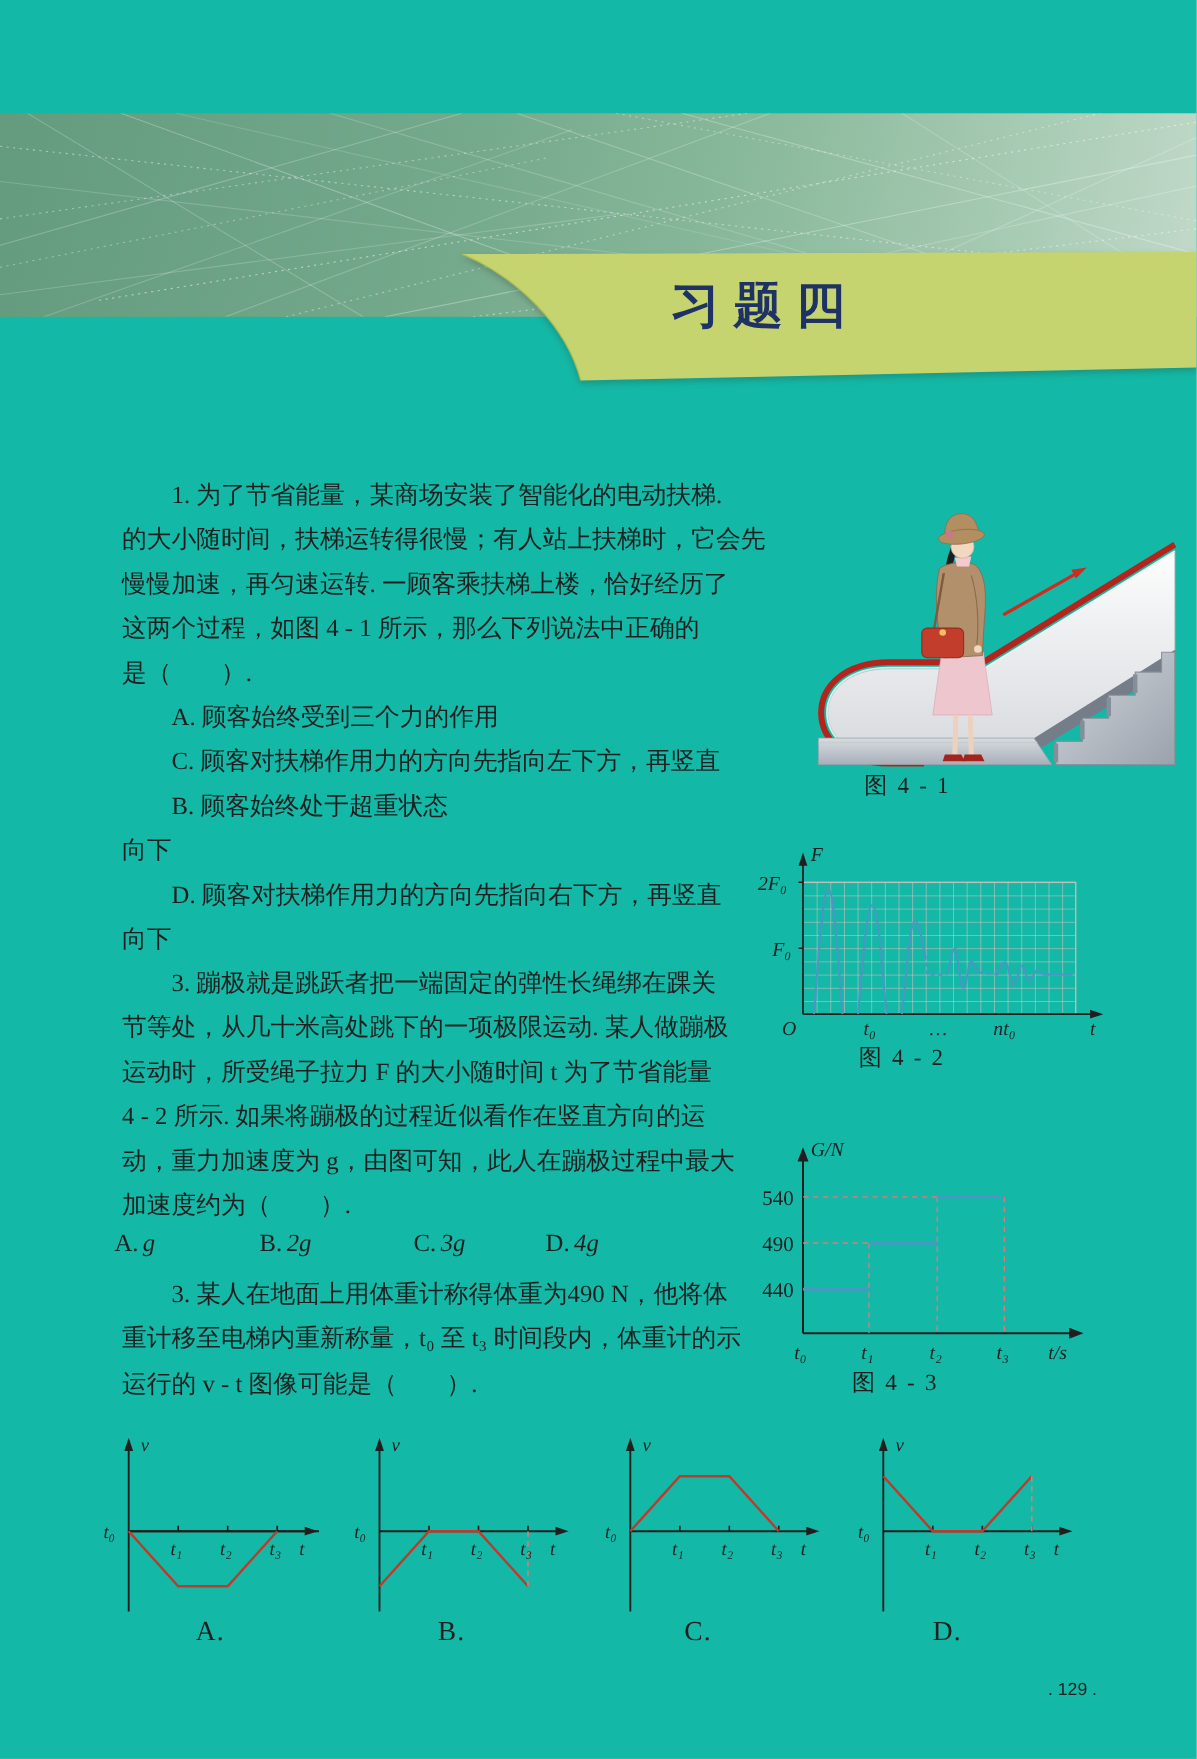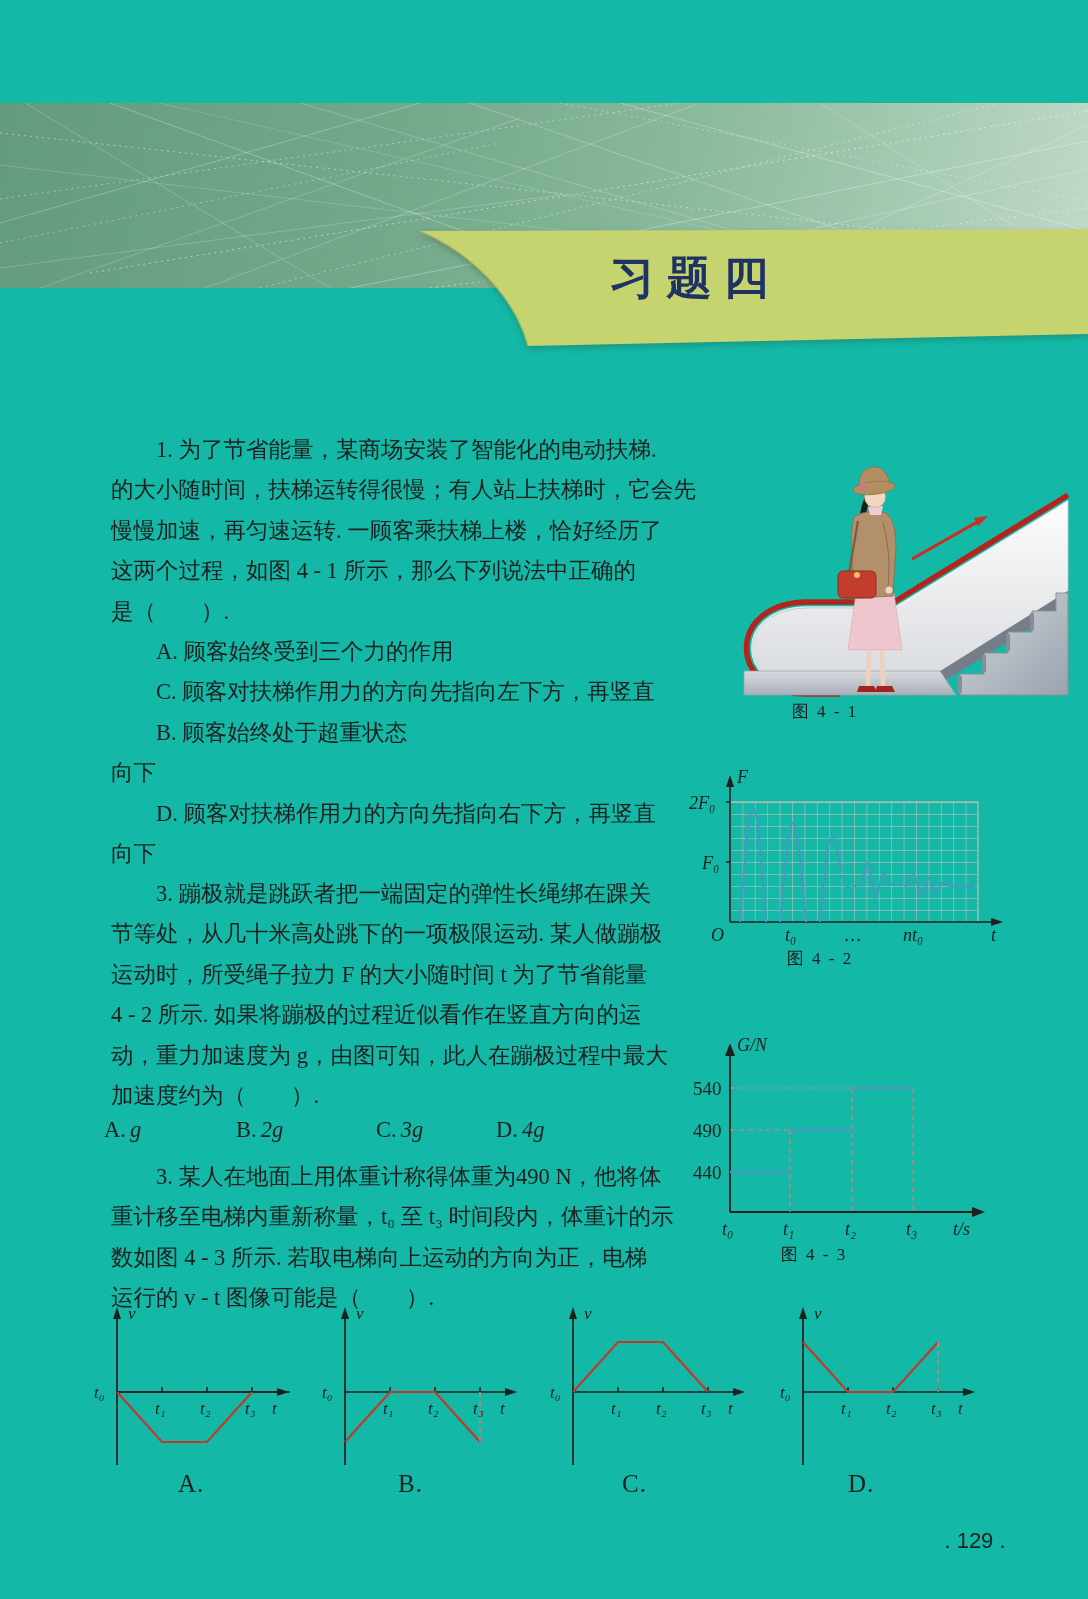--- a/index.html
+++ b/index.html
@@ -15,29 +15,29 @@
               font-family:"Liberation Sans","DejaVu Sans",sans-serif;
               font-size:45px;font-weight:600;letter-spacing:12px;color:#1e3263;}
   
   .textcol{position:absolute;left:63px;width:606px;font-size:22.5px;line-height:40.4px;margin-left:48px;}
   .line{white-space:nowrap;}
   .ind{text-indent:45px;}
   .optrow{position:absolute;left:63px;top:1117px;width:606px;height:40px;font-size:22.5px;text-align:right;}
   .optrow .opt{position:absolute;top:0;}
   .optrow i{font-style:italic;padding-left:4px;}
   
-  .caption{position:absolute;font-size:17px;letter-spacing:2px;text-align:center;}
+  .caption{position:absolute;font-size:21px;letter-spacing:2px;text-align:center;}
   .figsvg{position:absolute;}
   text{fill:#1f1f1f;}
   .it{font-family:"Liberation Serif","DejaVu Serif",serif;font-style:italic;font-size:18px;}
   .it2{font-family:"Liberation Serif","DejaVu Serif",serif;font-style:italic;font-size:17px;}
   .num{font-family:"Liberation Serif","DejaVu Serif",serif;font-size:19px;}
   .answers-label{position:absolute;top:1470px;font-size:25px;letter-spacing:1px;}
   .pagenum{position:absolute;left:900px;top:1528px;width:150px;text-align:center;
-           font-family:"Liberation Sans","DejaVu Sans",sans-serif;font-size:22px;color:#222;}
+           font-family:"Liberation Sans","DejaVu Sans",sans-serif;font-size:16px;color:#222;}
 </style>
 </head>
 <body>
 
 <div class="page">
 
   <div class="banner">
     <svg width="1088" height="185" viewBox="0 0 1088 185">
       <g stroke="#ffffff" fill="none">
         <line x1="0" y1="120" x2="420" y2="0" opacity=".25"></line>
@@ -100,21 +100,20 @@
   <div class="optrow">
     <span class="opt" style="left:41px"><span>A.</span><i>g</i></span>
     <span class="opt" style="left:173px"><span>B.</span><i>2g</i></span>
     <span class="opt" style="left:313px"><span>C.</span><i>3g</i></span>
     <span class="opt" style="left:433px"><span>D.</span><i>4g</i></span>
   </div>
 
   <div class="textcol" style="top:1157px">
     <div class="line ind">3. 某人在地面上用体重计称得体重为490 N，他将体</div>
     <div class="line">重计移至电梯内重新称量，t₀ 至 t₃ 时间段内，体重计的示</div>
-    <div class="line">数如图 4 - 3 所示. 若取电梯向上运动的方向为正，电梯</div>
     <div class="line">运行的 v - t 图像可能是（　　）.</div>
   </div>
 
   <svg class="figsvg" style="left:688px;top:443px" width="382" height="255" viewBox="0 0 382 255">
     <defs>
       <linearGradient id="panelg" x1="0" y1="0" x2="0" y2="1">
         <stop offset="0" stop-color="#fdfdfd"></stop>
           <stop offset="1" stop-color="#d7dade"></stop>
       </linearGradient>
       <linearGradient id="stepg" x1="0" y1="0" x2="1" y2="1">

